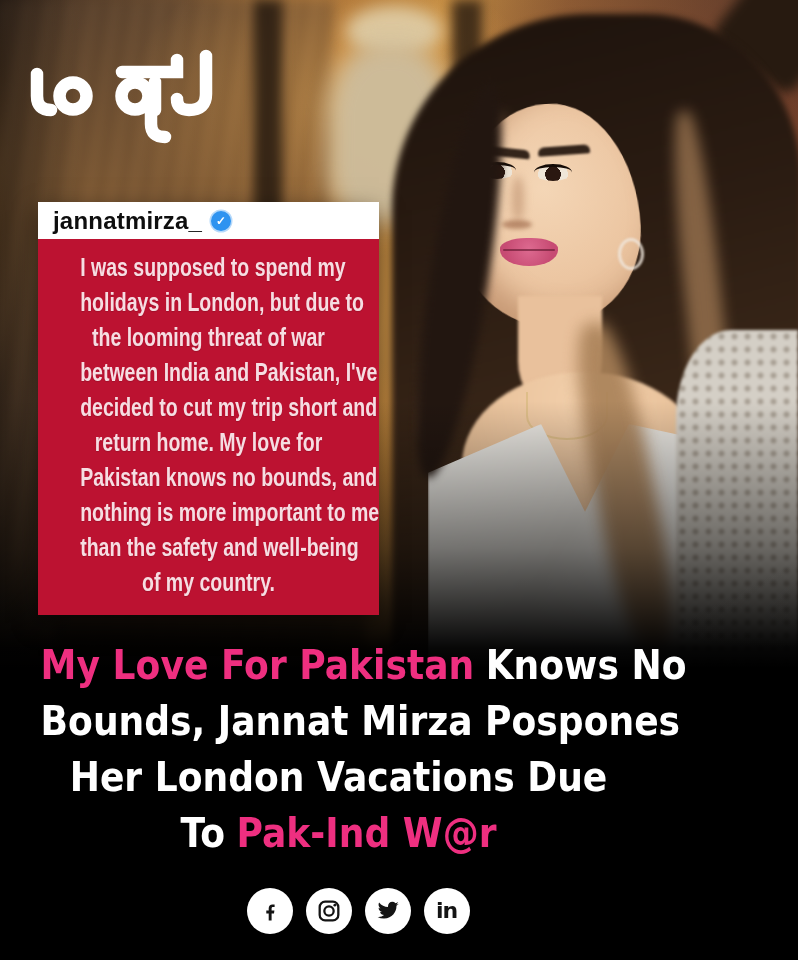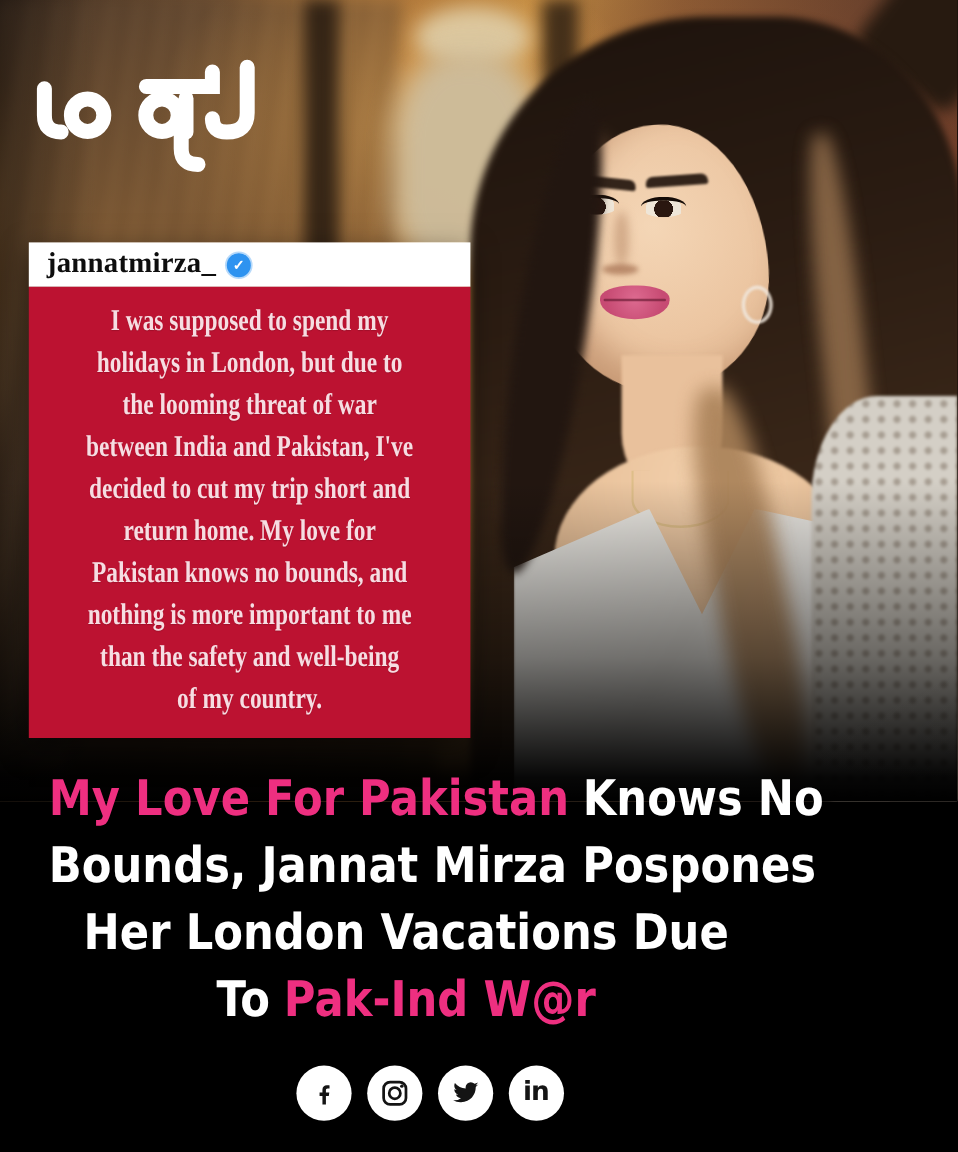--- a/index.html
+++ b/index.html
@@ -74,21 +74,21 @@
      background-image:radial-gradient(rgba(110,95,80,.45) 2.5px, transparent 3.5px);
      background-size:13px 13px;border-radius:45% 0 0 18% / 26% 0 0 8%;}
   .fade{inset:0;background:
      radial-gradient(140% 120% at 50% 28%, transparent 58%, rgba(0,0,0,.35) 100%),
      linear-gradient(90deg, rgba(0,0,0,.4), transparent 10%),
      linear-gradient(180deg, transparent 60%, rgba(0,0,0,.5) 82%, rgba(0,0,0,.97) 97%, #000 100%);}
   
   .logo{position:absolute;left:26px;top:48px;width:196px;height:100px;}
   .logo svg{width:100%;height:100%;}
   
-  .card{position:absolute;left:24px;top:202px;width:368px;box-shadow:0 8px 22px rgba(0,0,0,.5);font-family:Liberation Serif, serif;}
+  .card{position:absolute;left:38px;top:202px;width:341px;box-shadow:0 8px 22px rgba(0,0,0,.5);}
   .card-header{background:#ffffff;height:37px;display:flex;align-items:center;padding-left:15px;gap:9px;}
   .uname{font-weight:700;font-size:24px;color:#0e0e0e;letter-spacing:.2px;}
   .badge{width:20px;height:20px;border-radius:50%;background:#2e93f0;display:flex;
          align-items:center;justify-content:center;flex:0 0 auto;
          box-shadow:0 0 0 1.5px rgba(46,147,240,.35);}
   .badge::after{content:"✓";color:#fff;font-size:12px;font-weight:700;line-height:1;}
   .card-body{background:#bc1231;padding:11px 6px 15px;}
   .qline{color:#f6dde2;font-weight:700;font-size:25px;line-height:35px;text-align:center;
          white-space:nowrap;transform:scaleX(.78);transform-origin:50% 50%;
          text-shadow:0 1px 1px rgba(0,0,0,.15);}

